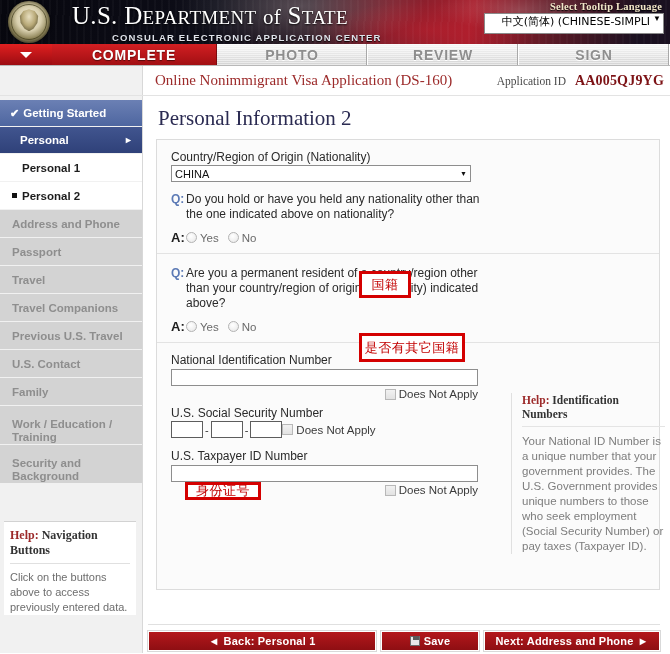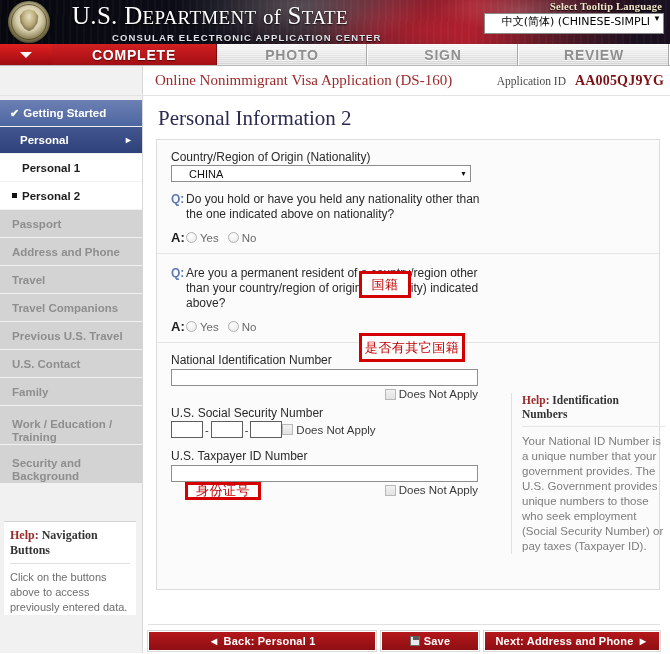--- a/index.html
+++ b/index.html
@@ -341,21 +341,21 @@
     color: #2a2a2a;
     margin-bottom: 1px;
   }
   .select-box {
     width: 300px;
     height: 17px;
     background: #ffffff;
     border: 1px solid #8e8e8e;
     display: flex;
     align-items: center;
-    padding-left: 17px;
+    padding-left: 3px;
     font-size: 11px;
     color: #111;
   }
   .select-box .val { flex: 1; }
   .select-box .arrow { font-size: 7px; padding-right: 3px; }
 
   .qa { margin-top: 10px; }
   .q-row {
     display: flex;
     font-size: 12px;
@@ -535,22 +535,22 @@
     </div>
   </div>
 </div>
 
 <div class="tabbar">
   <div class="tab-arrow-cell">
     <span class="caret"></span>
   </div>
   <div class="tab active complete">COMPLETE</div>
   <div class="tab">PHOTO</div>
+  <div class="tab">REVIEW</div>
   <div class="tab">SIGN</div>
-  <div class="tab">REVIEW</div>
 </div>
 
 <div class="apptitle-row">
   <div class="left-gutter"></div>
   <div class="app-name">Online Nonimmigrant Visa Application (DS-160)</div>
   <div class="app-id-label">Application ID</div>
   <div class="app-id-value">AA005QJ9YG</div>
 </div>
 
 <div class="page">
@@ -565,24 +565,24 @@
       <span class="chev">►</span>
     </div>
     <div class="nav-item sub">
       <span>Personal 1</span>
     </div>
     <div class="nav-item sub active">
       <span class="bullet"></span>
       <span>Personal 2</span>
     </div>
     <div class="nav-item disabled">
+      <span>Address and Phone</span>
+    </div>
+    <div class="nav-item disabled">
       <span>Passport</span>
-    </div>
-    <div class="nav-item disabled">
-      <span>Address and Phone</span>
     </div>
     <div class="nav-item disabled">
       <span>Travel</span>
     </div>
     <div class="nav-item disabled">
       <span>Travel Companions</span>
     </div>
     <div class="nav-item disabled">
       <span>Previous U.S. Travel</span>
     </div>

